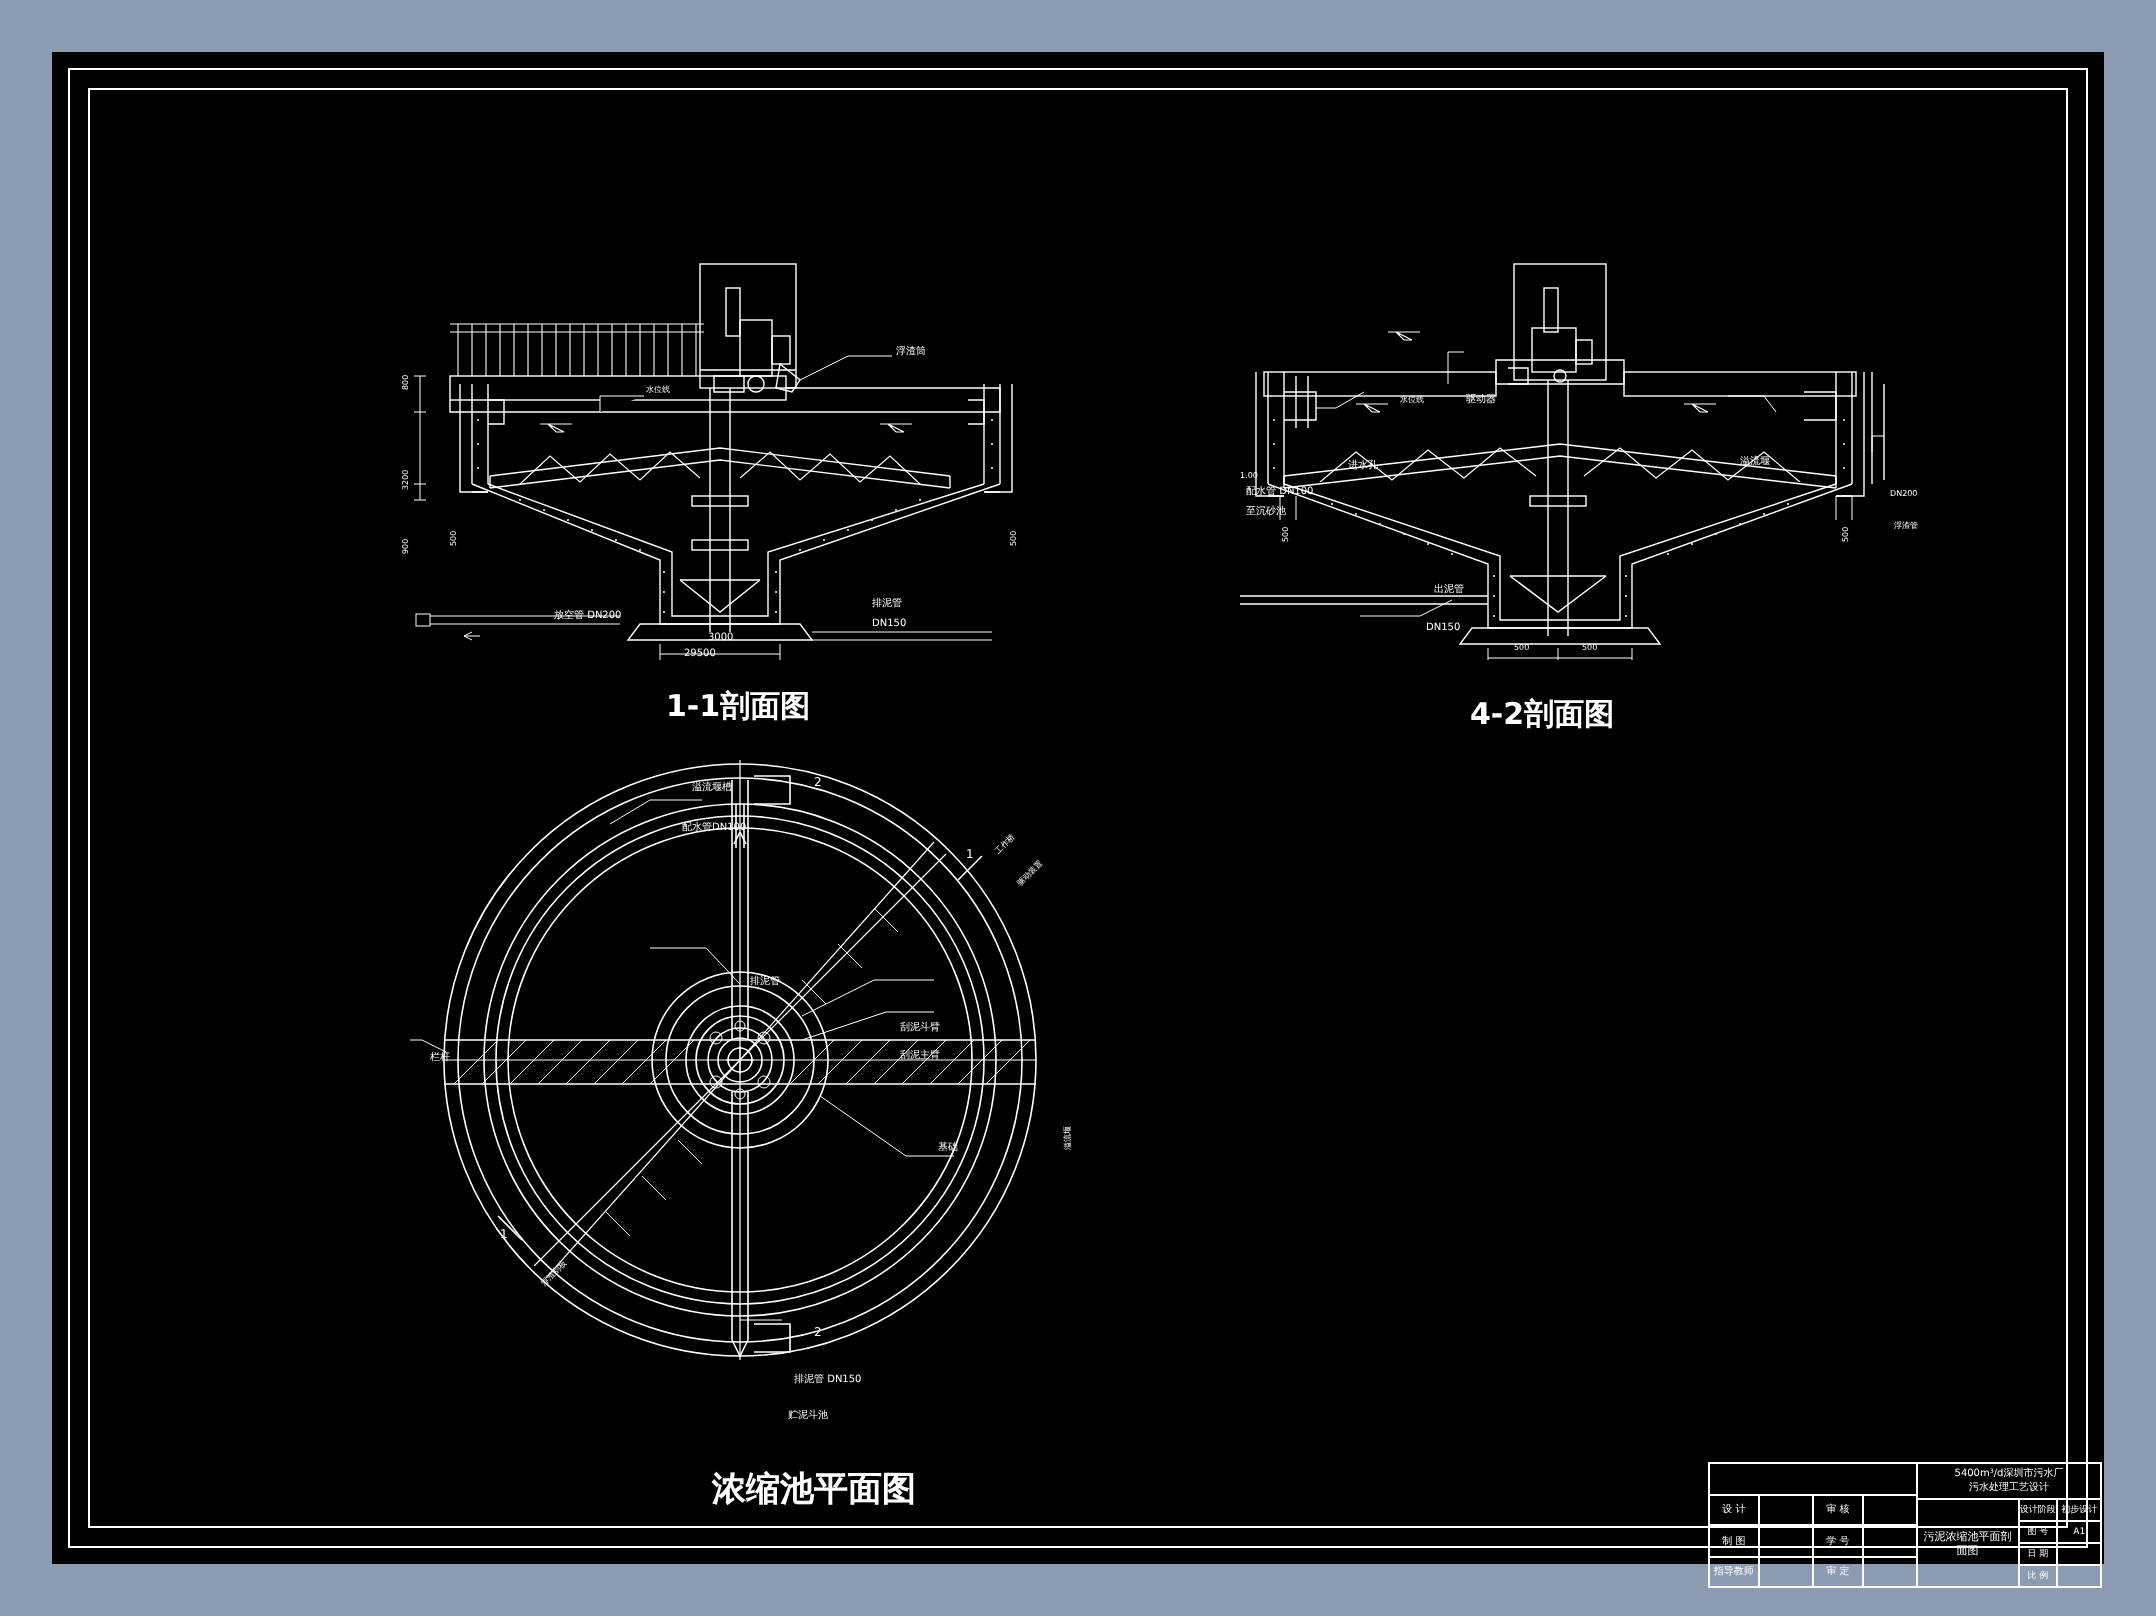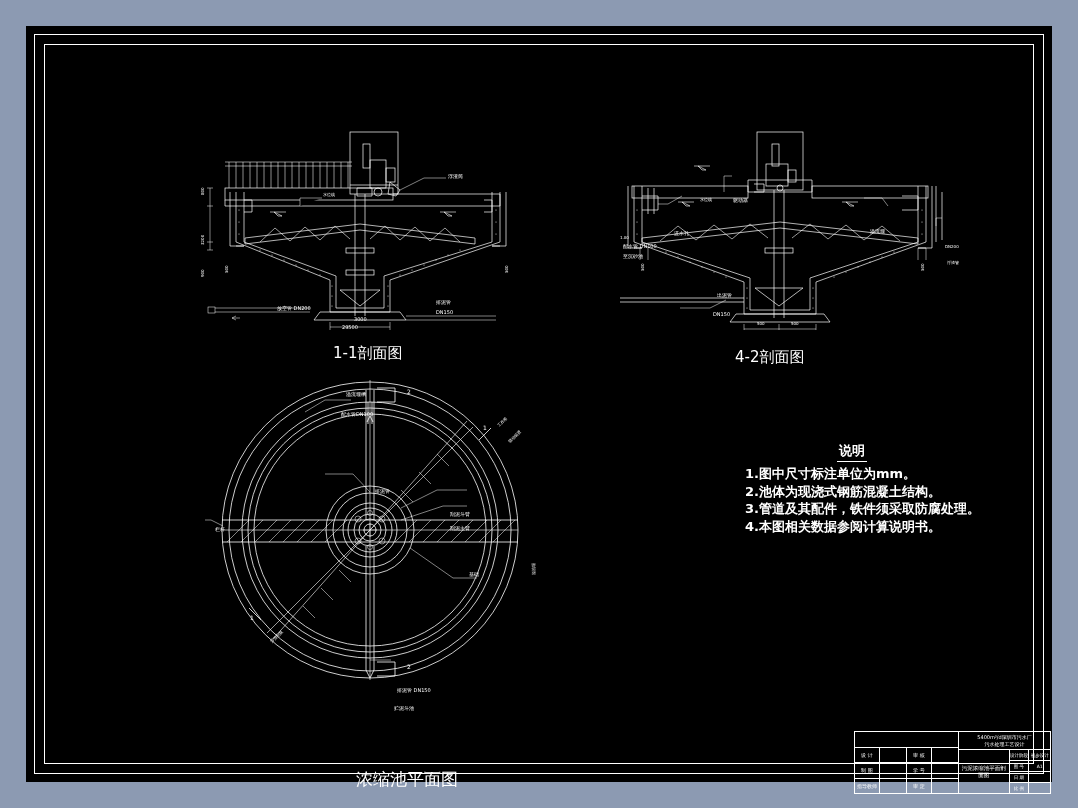--- a/index.html
+++ b/index.html
@@ -26,21 +26,21 @@
     position:absolute;left:19px;top:19px;width:986px;height:716px;
   }
   .lbl{
     position:absolute;color:#ffffff;white-space:nowrap;
     font-size:5px;line-height:1;letter-spacing:0;
   }
   .lbl.s4{font-size:4px;}
   .lbl.s6{font-size:6px;}
   .ttl{
     position:absolute;color:#ffffff;white-space:nowrap;
-    font-size:15px;font-weight:normal;line-height:1;
+    font-size:15px;font-weight:bold;line-height:1;
   }
   .ttl.big{font-size:17px;}
   
   #notes{
     position:absolute;left:700px;top:395px;width:320px;color:#fff;
   }
   #notes .notes-head{
     font-size:13px;font-weight:bold;text-align:left;margin:0 0 3px 92px;
     border-bottom:1px solid #fff;display:inline-block;padding:0 2px 1px 2px;
   }
@@ -377,31 +377,22 @@
     <div class="lbl" style="left:405px;top:481px;">刮泥主臂</div>
     <div class="lbl" style="left:424px;top:527px;">基础</div>
     <div class="lbl" style="left:170px;top:482px;">栏杆</div>
     <div class="lbl s4" style="left:452px;top:380px;transform:rotate(-45deg);transform-origin:left top;">工作桥</div>
     <div class="lbl s4" style="left:463px;top:396px;transform:rotate(-45deg);transform-origin:left top;">驱动装置</div>
     <div class="lbl s4" style="left:225px;top:596px;transform:rotate(-45deg);transform-origin:left top;">浮渣刮板</div>
     <div class="lbl s4" style="left:487px;top:530px;transform:rotate(-90deg);transform-origin:left top;">溢流堰</div>
     <div class="lbl" style="left:352px;top:643px;">排泥管 DN150</div>
     <div class="lbl" style="left:349px;top:661px;">贮泥斗池</div>
 
-    <div class="ttl big" style="left:311px;top:692px;margin-top:34px;">浓缩池平面图</div>
-
-    <div id="notes">
-      <div class="notes-head">说明</div>
-      <ul>
-        <li>1.图中尺寸标注单位为mm。</li>
-        <li>2.池体为现浇式钢筋混凝土结构。</li>
-        <li>3.管道及其配件，铁件须采取防腐处理。</li>
-        <li>4.本图相关数据参阅计算说明书。</li>
-      </ul>
-    </div>
+    <div class="ttl big" style="left:311px;top:692px;">浓缩池平面图</div>
+
 
     <div id="title-block">
       <div id="tb-left">
         <div class="tb-row">
           <div class="tb-c tb-blank"></div>
         </div>
         <div class="tb-row">
           <div class="tb-c tb-k">设 计</div>
           <div class="tb-c tb-v"></div>
           <div class="tb-c tb-k">审 核</div>

